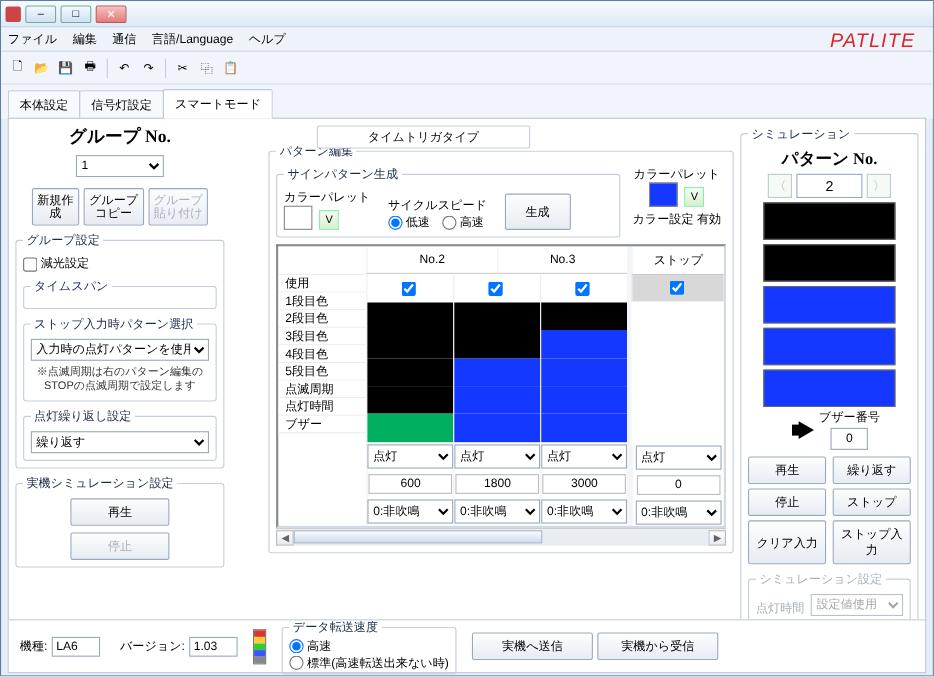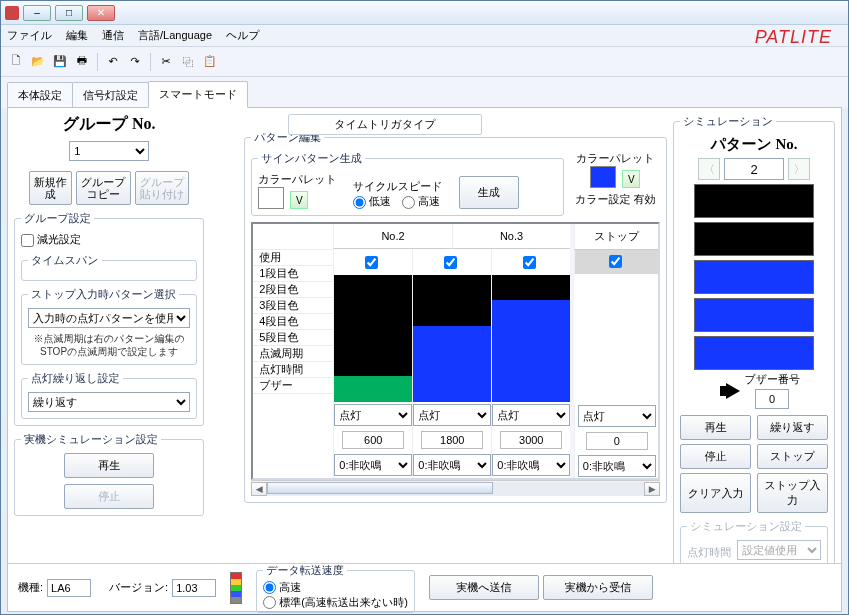--- a/index.html
+++ b/index.html
@@ -56,21 +56,21 @@
 .midheader { position:absolute; left:240px; top:6px; width:180px; text-align:center; border:1px solid #c5cedb; border-radius:2px; font-size:11px; padding:2px 0; background:#fff; }
 .gridwrap { border: 2px inset #d3dae4; background: #fff; height: 258px; overflow: hidden; position: relative; display: flex; }
 .gridlabels { width: 80px; display: flex; flex-direction: column; }
 .gridmain { flex: 1; display: flex; flex-direction: column; }
 .gridstop { width: 88px; display: flex; flex-direction: column; border-left: 4px solid #f2f5f9; }
 .grow { display: flex; height: 26px; align-items: stretch; }
 .glab { display:flex; align-items:center; padding-left:6px; font-size:11px; background:#fff; border-bottom:1px solid #ececec; }
 .ghead { flex:1; display:flex; align-items:center; justify-content:center; font-size:11px; background:#fff; border-bottom:1px solid #ccc; border-left:1px solid #eee; }
 .gcell { flex:1; border-left:1px solid #eee; display:flex; align-items:center; justify-content:center; }
 .gcolor { height:100%; width:100%; }
-.ginput { width: 62px; text-align:center; border:1px solid #bbb; height:18px; font-size:11px; }
+.ginput { width: 76px; text-align:center; border:1px solid #bbb; height:18px; font-size:11px; }
 .gselect { width: 78px; height:22px; font-size:11px; }
 
 
 .simheader { font-family: "Yu Mincho", serif; font-size: 15px; font-weight: 700; text-align: center; }
 .navrow { display:flex; align-items:center; justify-content:center; gap:4px; }
 .navbtn { width:22px; height:22px; border:1px solid #bcc; background:#f6faf6; display:flex; align-items:center; justify-content:center; color:#aaa; }
 .patno { width: 60px; height: 22px; border:1px solid #9aa8bb; text-align:center; font-size:13px; display:flex; align-items:center; justify-content:center; background:#fff; }
 .tower { display:flex; flex-direction:column; gap:4px; align-items:center; margin-top:4px; }
 .tseg { width: 120px; height: 34px; border:1px solid #666; }
 .speakerrow { display:flex; align-items:center; justify-content:center; gap:10px; margin-top:2px; }

